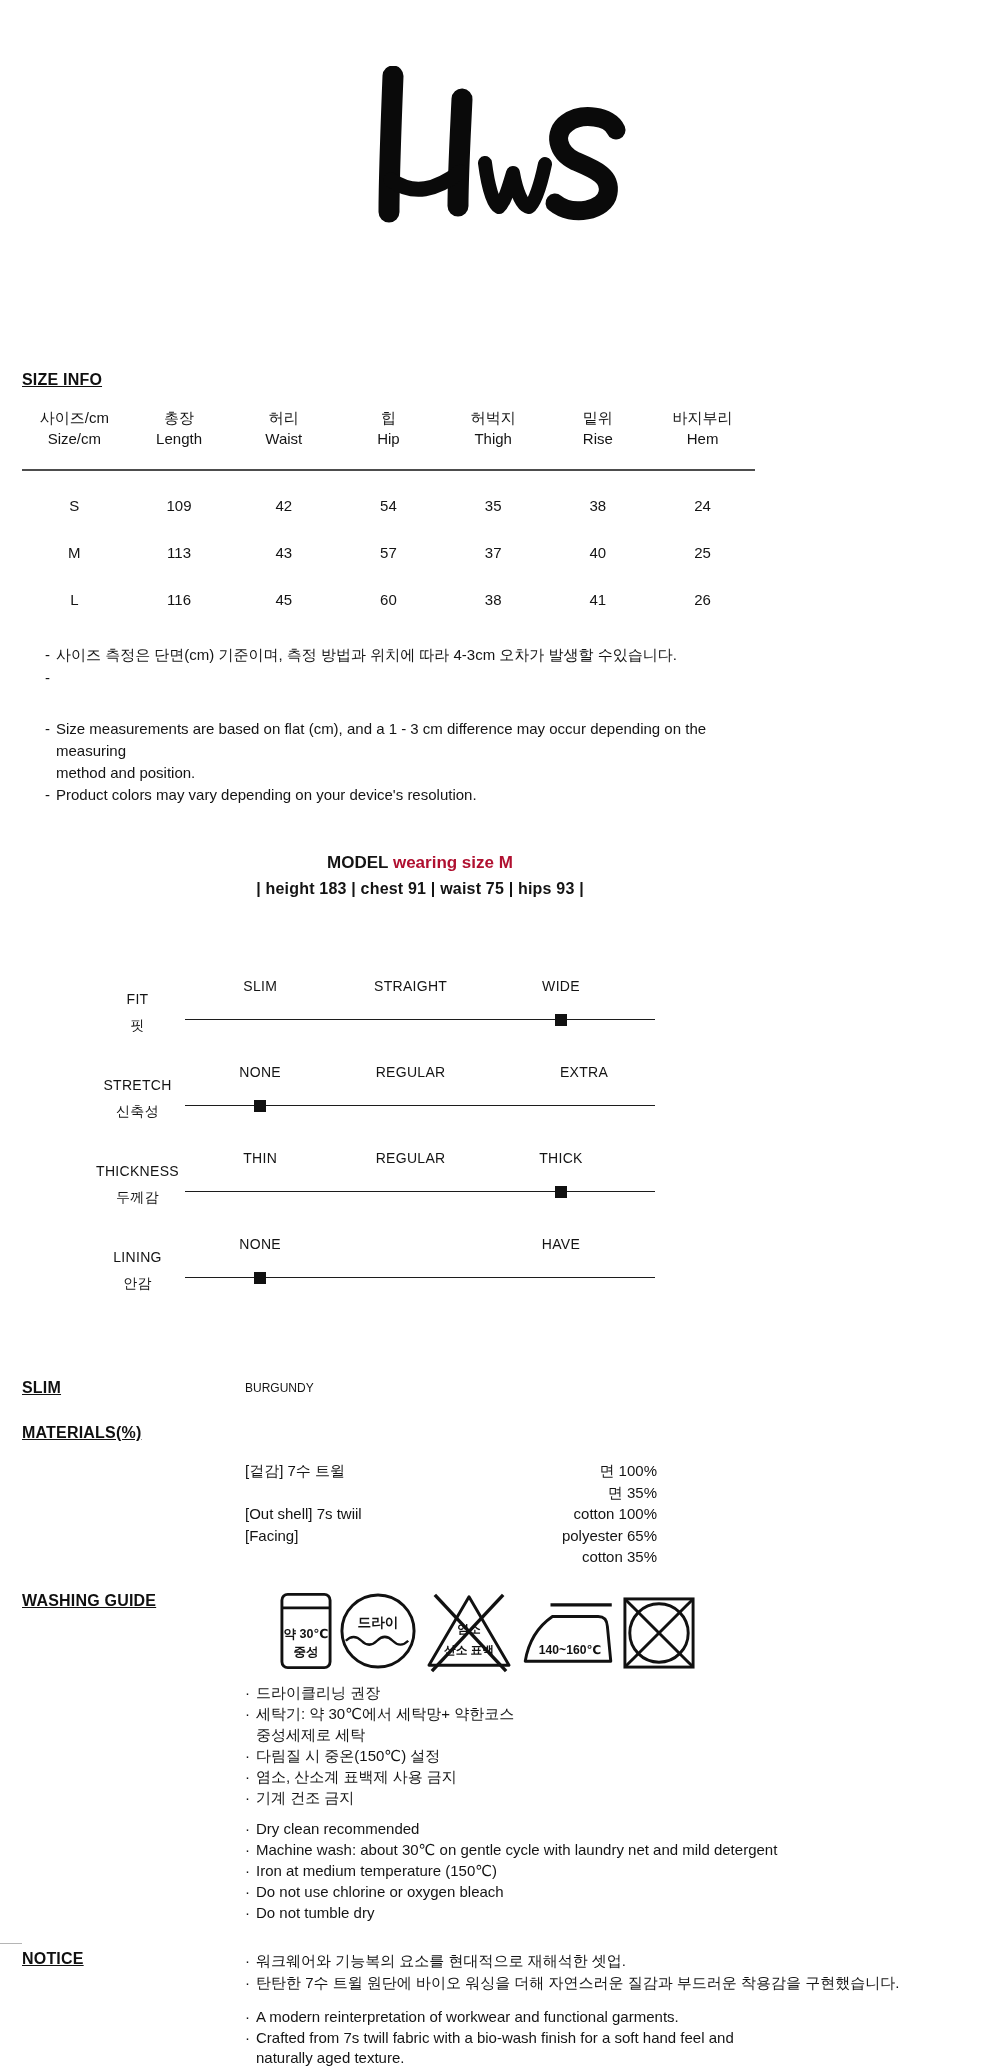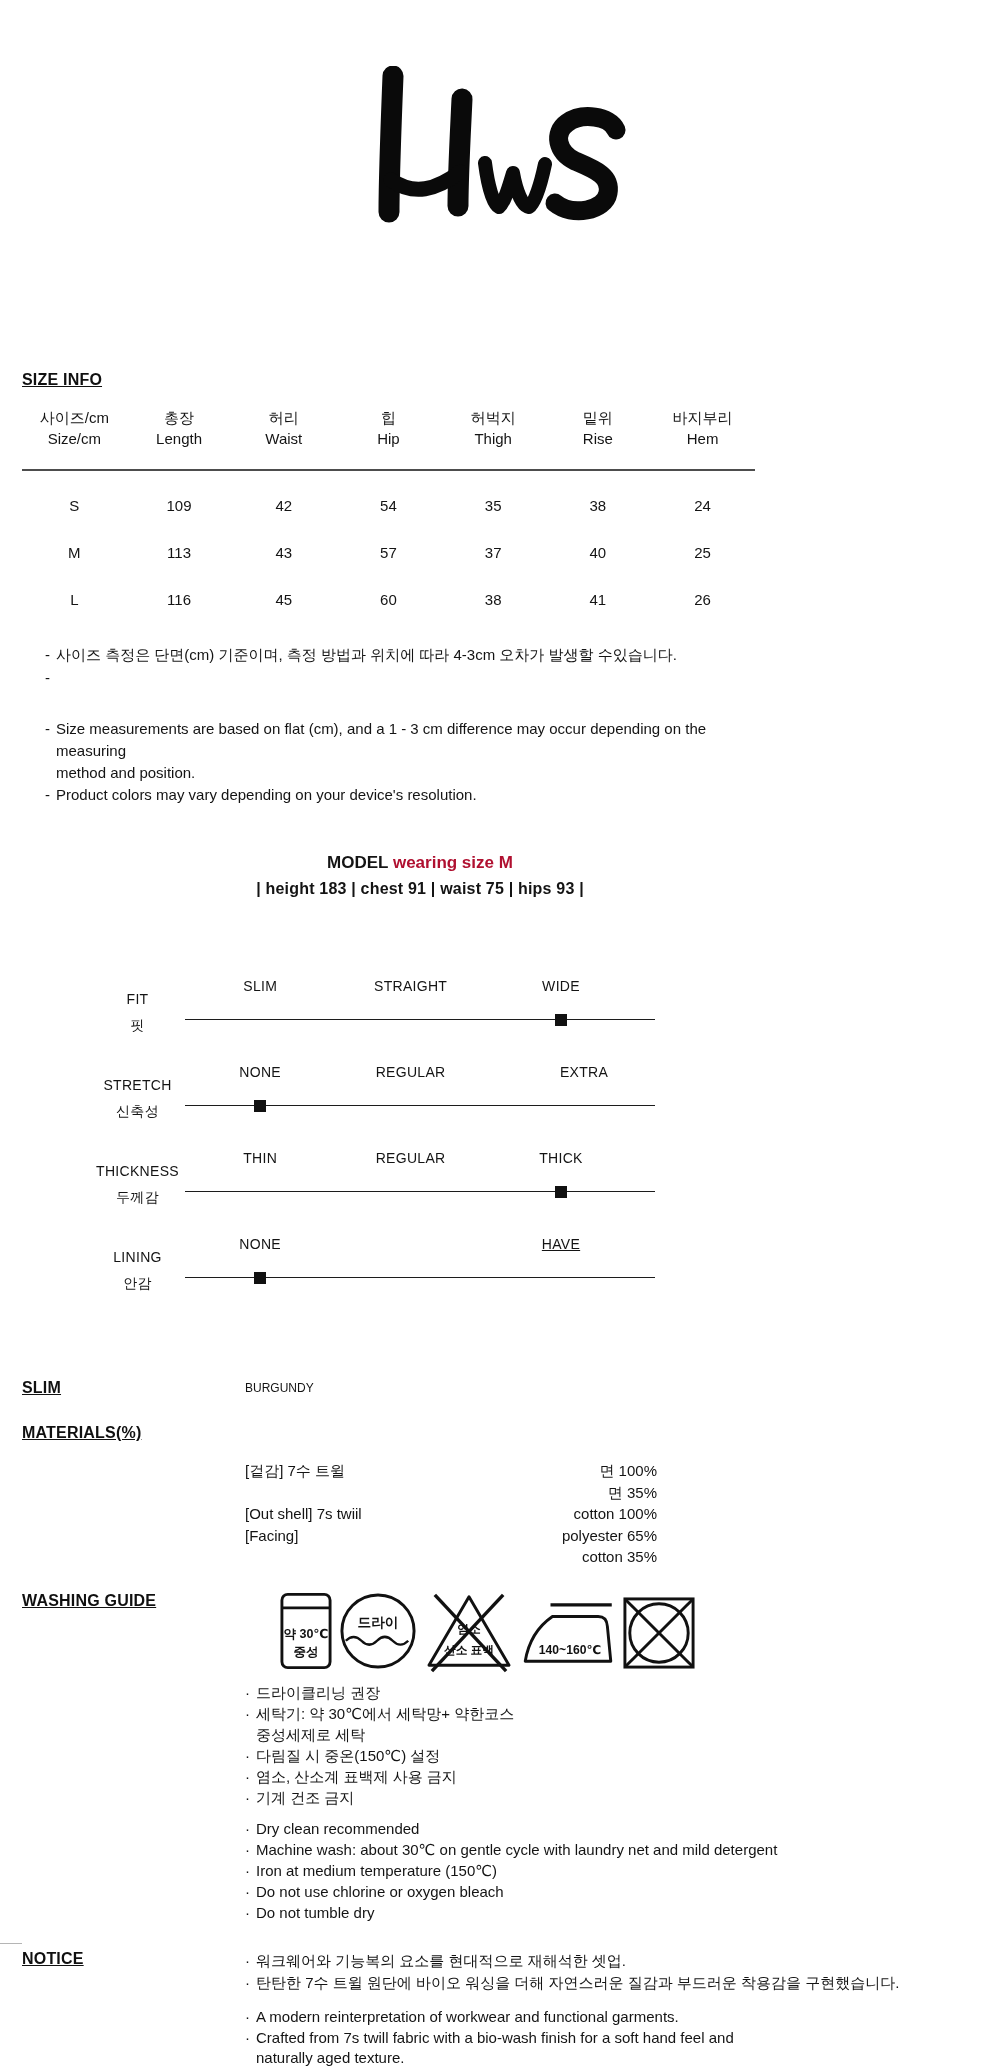--- a/index.html
+++ b/index.html
@@ -215,21 +215,21 @@
           <div class="scale-marker" style="left: calc(80% - 6px);"></div>
         </div>
       </div>
       <div class="scale-row" style="top: 1230px;">
         <div class="scale-label">
           <div class="scale-label-en">LINING</div>
           <div class="scale-label-ko">안감</div>
         </div>
         <div class="scale-track">
           <span class="scale-opt" style="left: 16%;">NONE</span>
-          <span class="scale-opt" style="left: 80%; text-decoration: underline;">HAVE</span>
+          <span class="scale-opt" style="left: 80%;">HAVE</span>
           <div class="scale-line"></div>
           <div class="scale-marker" style="left: calc(16% - 6px);"></div>
         </div>
       </div>
     </div>
 
   <div class="sec-label" style="top:1379px">SLIM</div>
   <div class="spec-value" style="top:1381px">BURGUNDY</div>
 
   <div class="sec-label" style="top:1424px">MATERIALS(%)</div>

